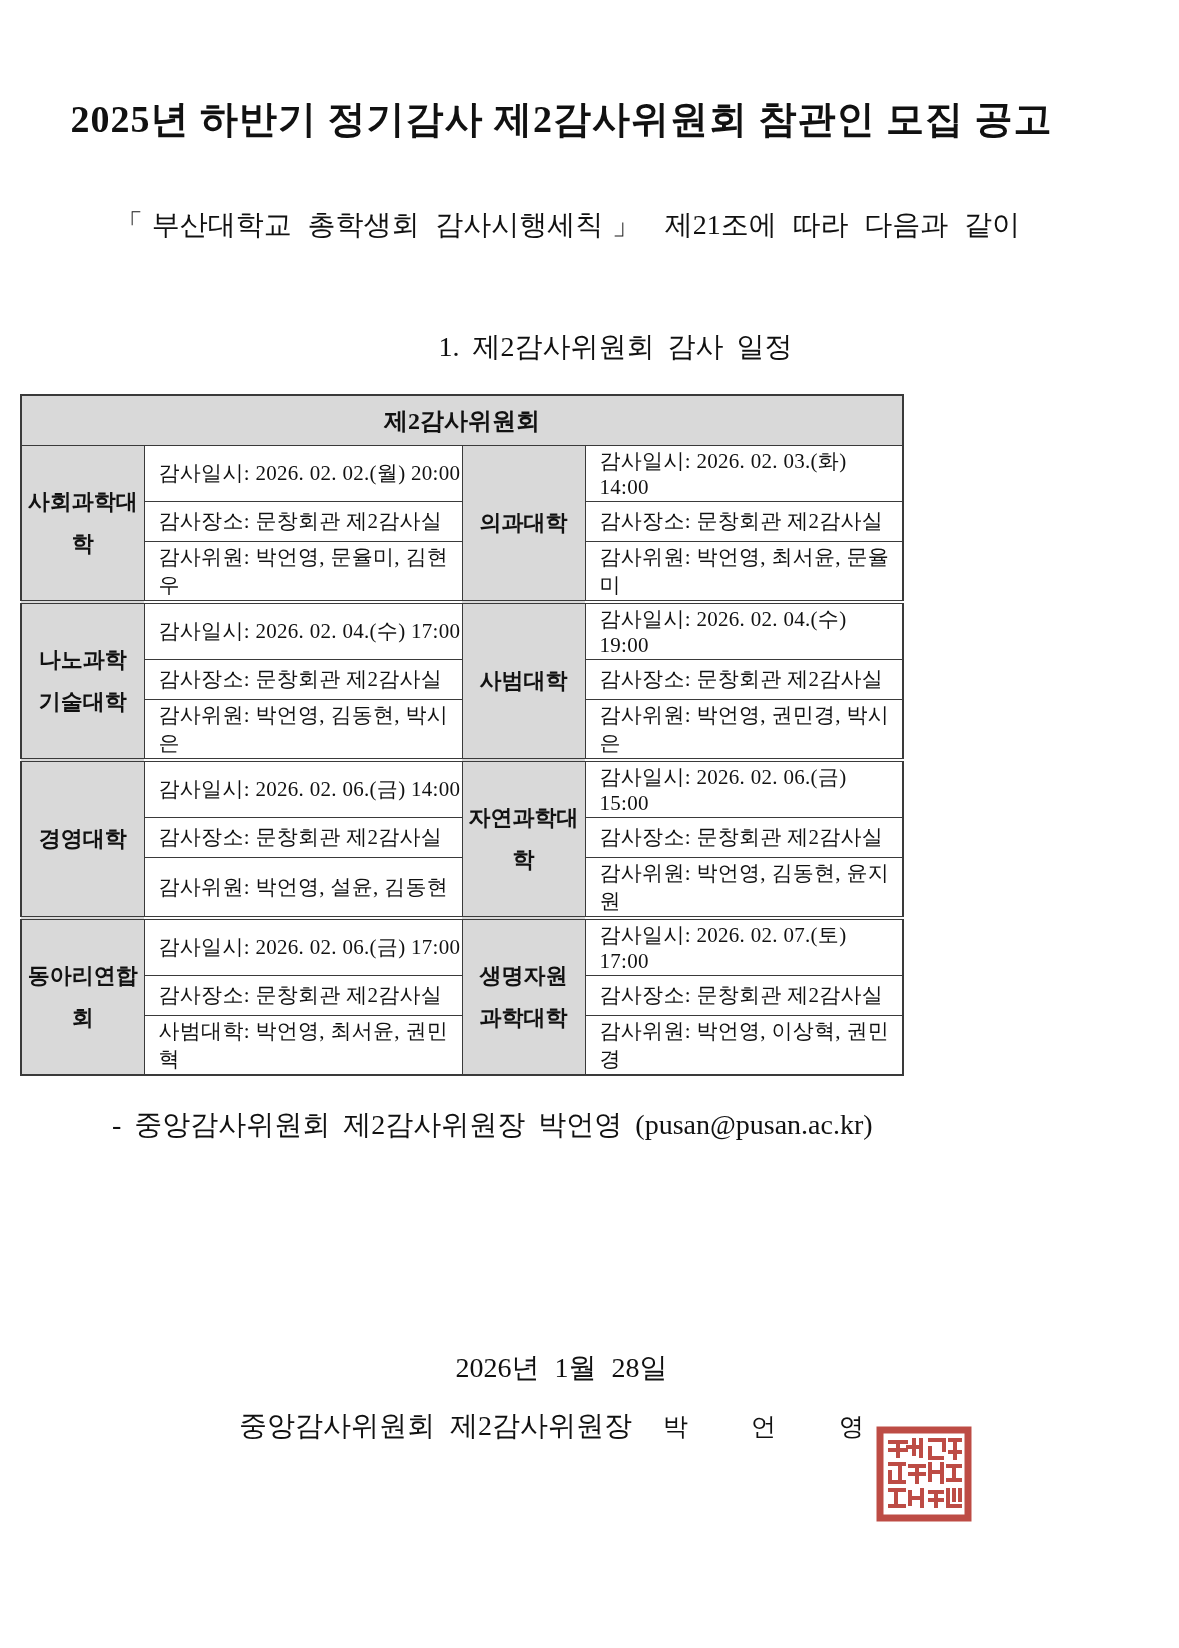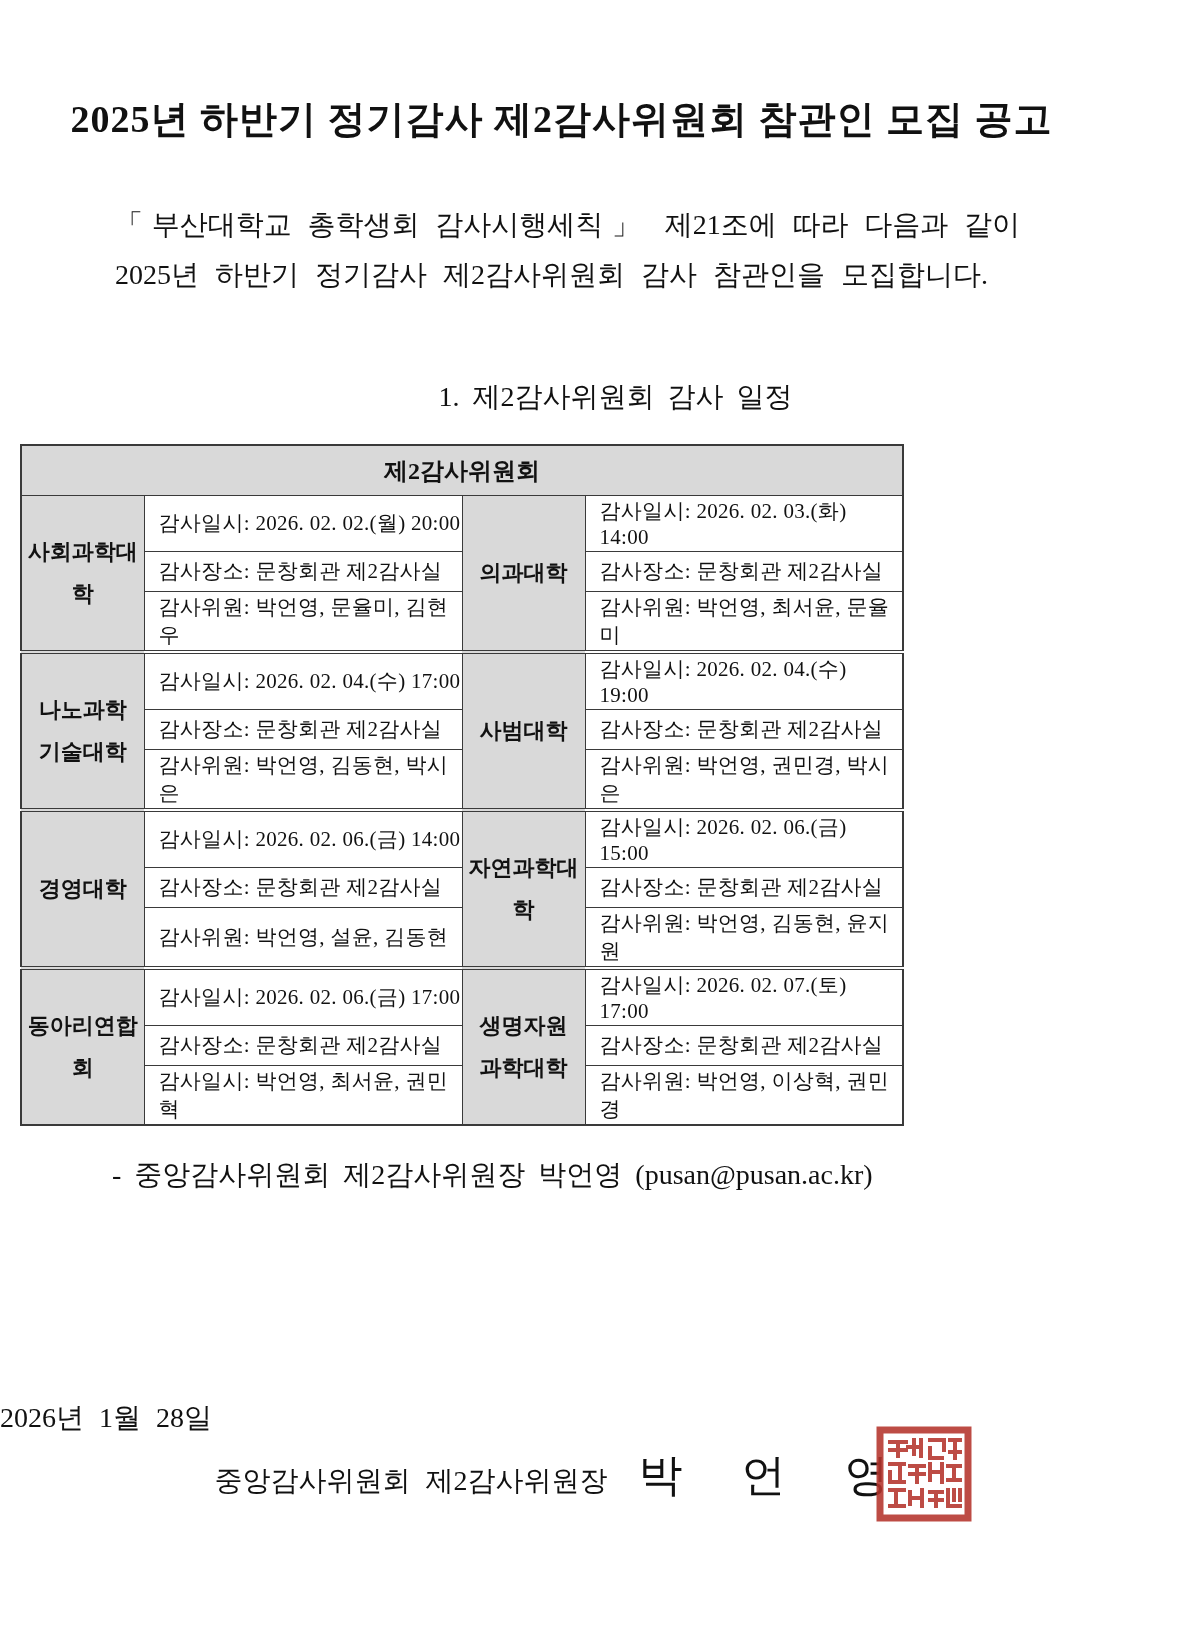--- a/index.html
+++ b/index.html
@@ -76,55 +76,54 @@
     background:#ffffff;
     vertical-align:middle;
     padding-left:14px;
     font-size:21px;
     letter-spacing:0.3px;
   }
   tr.sep td{border-top:4px double #3a3a3a;}
   table.audit{border:2px solid #3a3a3a;margin-left:20px;}
   .date-line{
     margin-top:205px;
-    text-align:left;
+    text-align:center;
     font-size:28px;
     line-height:38px;
     word-spacing:8px;
   }
   .signature-line{
     margin-top:16px;
     text-align:center;
     font-size:28px;
     line-height:46px;
     word-spacing:8px;
   }
   .signature-name{
-    font-size:44px;
+    font-size:25px;
     letter-spacing:20px;
     margin-left:16px;
-    font-family:Liberation Serif, serif;
+    font-family:Liberation Mono, monospace;
   }
   .seal{
     position:absolute;
     left:876px;top:1426px;
     width:96px;height:96px;
     opacity:0.88;
   }
 </style>
 </head>
 <body>
 
 <div class="page">
 
   <h1 class="doc-title">2025년 하반기 정기감사 제2감사위원회 참관인 모집 공고</h1>
 
   <p class="intro">
     <span class="intro-line1">「부산대학교 총학생회 감사시행세칙」 제21조에 따라 다음과 같이</span>
-    <span class="intro-line2">2025년 하반기 정기감사 제2감사위원회 감사 참관인을 모집합니다.</span>
   </p>
 
   <h2 class="section-heading">1. 제2감사위원회 감사 일정</h2>
 
   <table class="audit">
     <colgroup>
       <col style="width:123px">
         <col style="width:318px">
         <col style="width:123px">
         <col style="width:318px">
@@ -185,21 +184,21 @@
         <td class="detail">감사일시: 2026. 02. 06.(금) 17:00</td>
         <td class="org" rowspan="3">생명자원
 과학대학</td>
         <td class="detail">감사일시: 2026. 02. 07.(토) 17:00</td>
       </tr>
       <tr>
         <td class="detail">감사장소: 문창회관 제2감사실</td>
         <td class="detail">감사장소: 문창회관 제2감사실</td>
       </tr>
       <tr>
-        <td class="detail">감사일시: 박언영, 최서윤, 권민혁</td>
+        <td class="detail">사범대학: 박언영, 최서윤, 권민혁</td>
         <td class="detail">감사위원: 박언영, 이상혁, 권민경</td>
       </tr>
     </tbody>
   </table>
 
 
   <p class="contact-line">- 중앙감사위원회 제2감사위원장 박언영 (pusan@pusan.ac.kr)</p>
 
   <div class="date-line">2026년 1월 28일</div>
 

